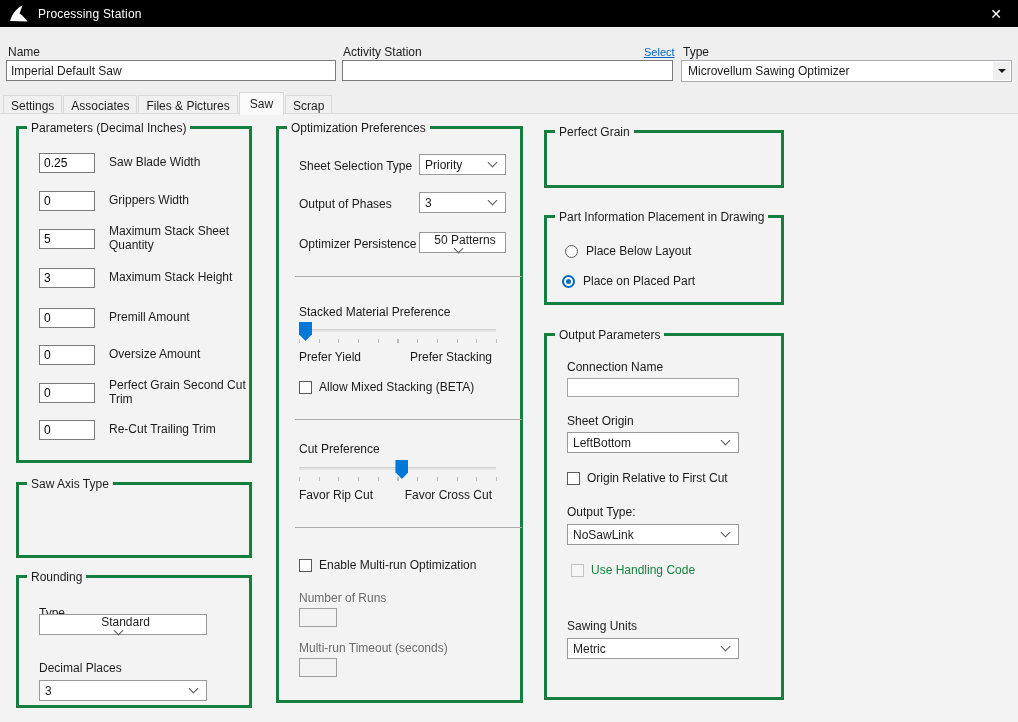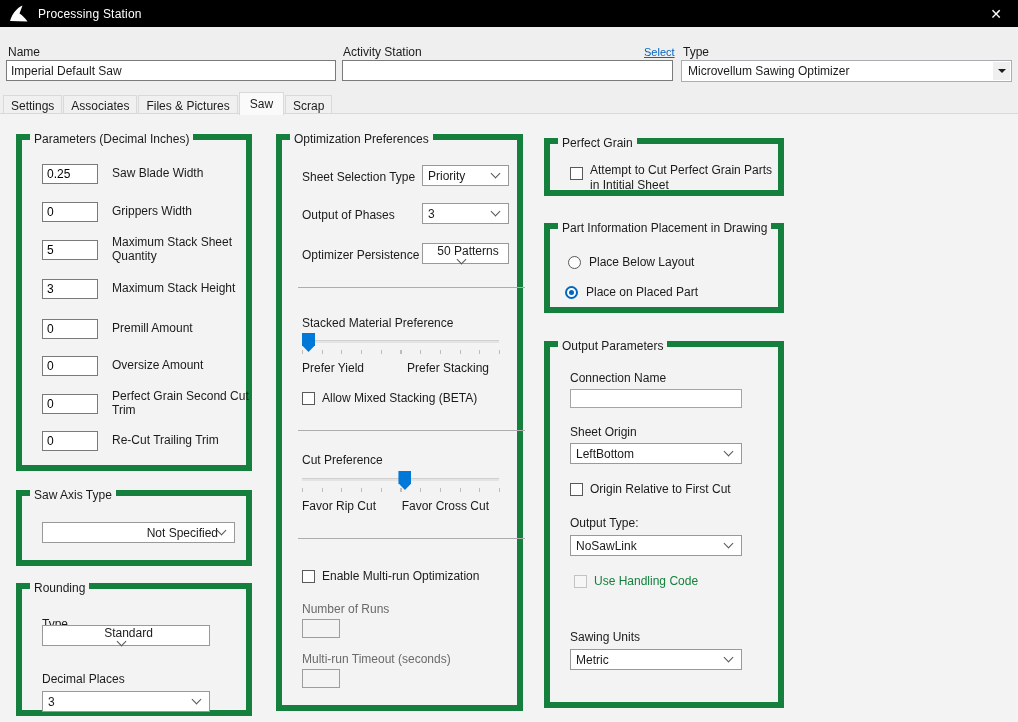--- a/index.html
+++ b/index.html
@@ -32,21 +32,21 @@
     border-right:4px solid transparent; border-top:4px solid #1b1b1b; }
   
   .tabstrip { position:absolute; left:3px; top:92px; display:flex; align-items:flex-end; }
   .tab { background:#f0f0f0; border:1px solid #d9d9d9; border-bottom:none;
     height:20px; padding:0 7px; display:flex; align-items:center; font-size:12px;
     margin-right:1px; cursor:pointer; }
   .tab.active { background:#fafafa; height:23px; padding:0 10px; position:relative; z-index:3; }
   .tabpanel { position:absolute; left:0; top:113px; width:1018px; height:609px;
     background:#f3f3f3; border-top:1px solid #d9d9d9; }
   
-  .group { position:absolute; border:6px solid #15803d;margin-top:8px; }
+  .group { position:absolute; border:3px solid #15803d; }
   .group > .gtitle { position:absolute; top:-8px; left:8px; background:#f3f3f3;
     padding:0 4px; font-size:12px; white-space:nowrap; }
   
   .param-row { position:absolute; display:flex; align-items:center; }
   .param-row input { width:56px; height:20px; background:#fff; border:1px solid #7a7a7a;
     font-size:12px; padding:0 4px; font-family:inherit; }
   .param-row .plabel { margin-left:14px; width:142px; line-height:1.15; }
   .combo { position:absolute; background:#fff; border:1px solid #999; height:21px;
     display:flex; align-items:center; cursor:pointer; }
   .combo .cval { padding-left:5px; flex:1; white-space:nowrap; overflow:hidden; }
@@ -147,24 +147,20 @@
     <span class="plabel">Perfect Grain Second Cut Trim</span>
   </div>
   <div class="param-row" style="left:20px;top:291px;">
     <input value="0" style="">
     <span class="plabel">Re-Cut Trailing Trim</span>
   </div>
 </div>
 
 <div class="group" style="left:16px;top:482px;width:236px;height:76px;text-align:right;">
   <span class="gtitle">Saw Axis Type</span>
-  <div class="combo" style="left:20px;top:26px;width:193px;">
-    <span class="cval">Not Specified</span>
-    <span class="chev"></span>
-  </div>
 </div>
 
 <div class="group" style="left:16px;top:575px;width:236px;height:133px;">
   <span class="gtitle">Rounding</span>
   <span class="flabel" style="left:20px;top:28px;">Type</span>
   <div class="combo" style="left:20px;top:36px;width:168px;flex-direction:column;">
     <span class="cval">Standard</span>
     <span class="chev"></span>
   </div>
   <span class="flabel" style="left:20px;top:83px;">Decimal Places</span>
@@ -229,24 +225,20 @@
 
   <span class="dis-label" style="left:20px;top:462px;">Number of Runs</span>
   <input class="dis-input" style="left: 20px; top: 479px;" disabled="" value="25">
 
   <span class="dis-label" style="left:20px;top:512px;">Multi-run Timeout (seconds)</span>
   <input class="dis-input" style="left: 20px; top: 529px;" disabled="" value="60">
 </div>
 
 <div class="group" style="left:544px;top:130px;width:240px;height:58px;">
   <span class="gtitle">Perfect Grain</span>
-  <div class="check-row" style="left:20px;top:19px;width:205px;">
-    <span class="checkbox" style="margin-top:4px;"></span>
-    <span class="clabel">Attempt to Cut Perfect Grain Parts in Intitial Sheet</span>
-  </div>
 </div>
 
 <div class="group" style="left:544px;top:215px;width:240px;height:90px;">
   <span class="gtitle">Part Information Placement in Drawing</span>
   <div class="radio-row" style="left:18px;top:26px;">
     <span class="radio"></span>
     <span>Place Below Layout</span>
   </div>
   <div class="radio-row" style="left:15px;top:56px;">
     <span class="radio on"></span>

